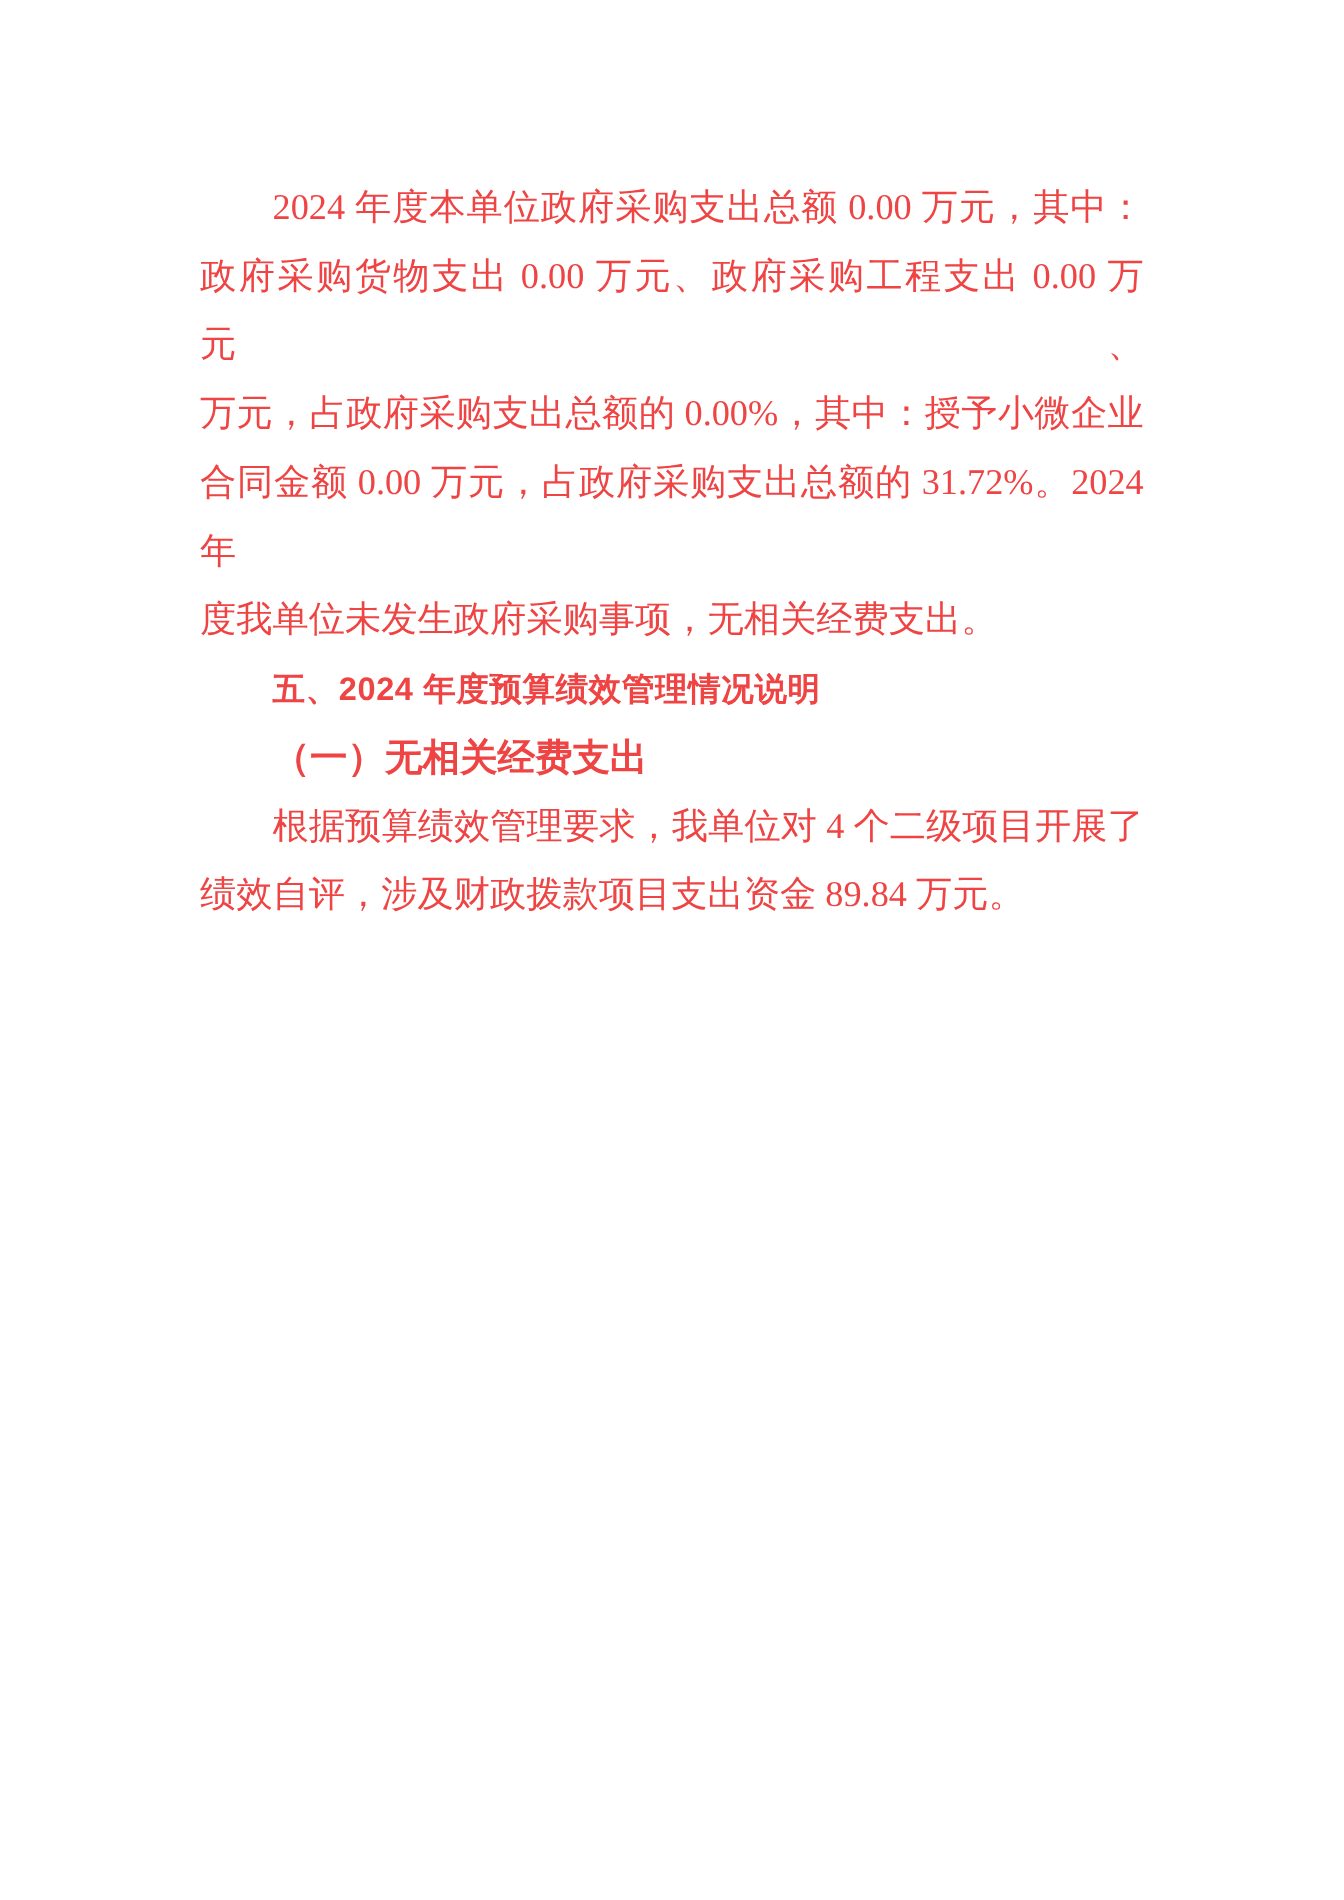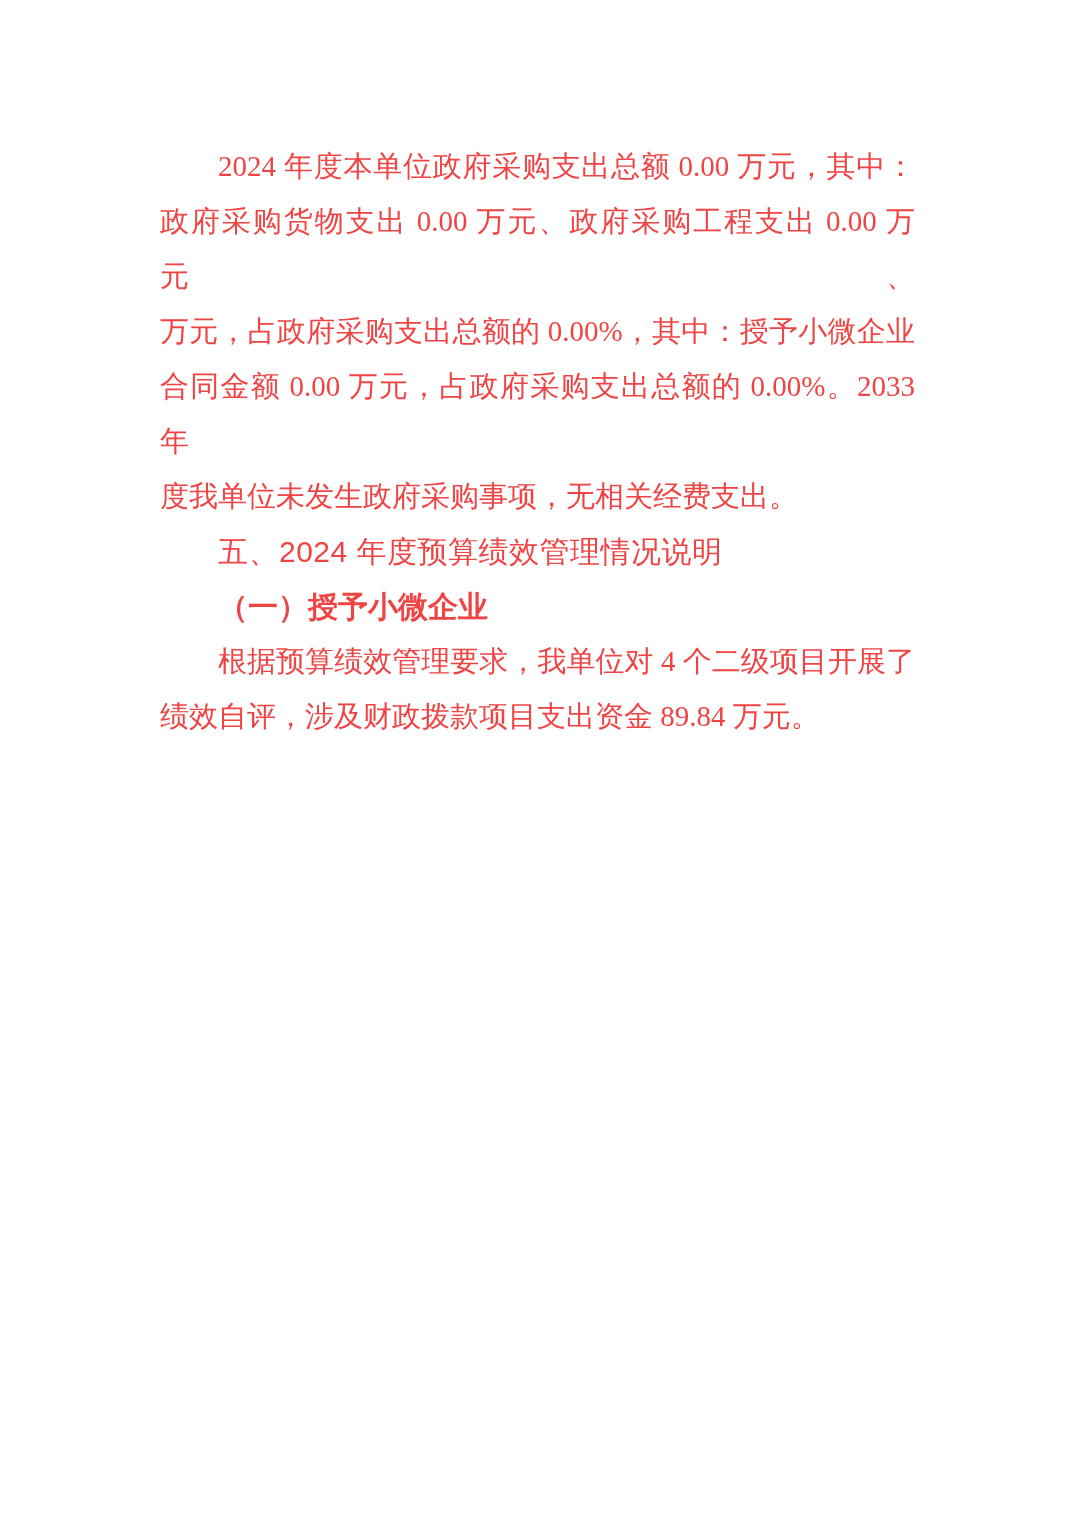--- a/index.html
+++ b/index.html
@@ -32,47 +32,47 @@
     white-space: normal;
   }
   .line.fill {
     text-align-last: justify;
   }
   .line.indent {
     padding-left: 58px;
   }
   .heading {
     font-family: "Liberation Sans", "DejaVu Sans", sans-serif;
-    font-weight: 400;
-    font-size: 30px;
+    font-weight: 700;
+    font-size: 26px;
     letter-spacing: 0.5px;
   }
   .subheading {
     font-family: "Liberation Serif", "DejaVu Serif", serif;
     font-weight: 700;
     font-size: 30px;
   }
 </style>
 </head>
 <body>
 
 <div class="page">
   <div class="content">
 
     <div>
       <div class="line fill indent">2024 年度本单位政府采购支出总额 0.00 万元，其中：</div>
       <div class="line fill">政府采购货物支出 0.00 万元、政府采购工程支出 0.00 万元、</div>
       <div class="line fill">万元，占政府采购支出总额的 0.00%，其中：授予小微企业</div>
-      <div class="line fill">合同金额 0.00 万元，占政府采购支出总额的 0.00%。2033 年</div>
+      <div class="line fill">合同金额 0.00 万元，占政府采购支出总额的 31.72%。2024 年</div>
       <div class="line">度我单位未发生政府采购事项，无相关经费支出。</div>
     </div>
 
     <div class="line indent heading">五、2024 年度预算绩效管理情况说明</div>
 
-    <div class="line indent subheading">（一）授予小微企业</div>
+    <div class="line indent subheading">（一）无相关经费支出</div>
 
     <div>
       <div class="line fill indent">根据预算绩效管理要求，我单位对 4 个二级项目开展了</div>
       <div class="line">绩效自评，涉及财政拨款项目支出资金 89.84 万元。</div>
     </div>
 
   </div>
 </div>
 
 </body></html>

